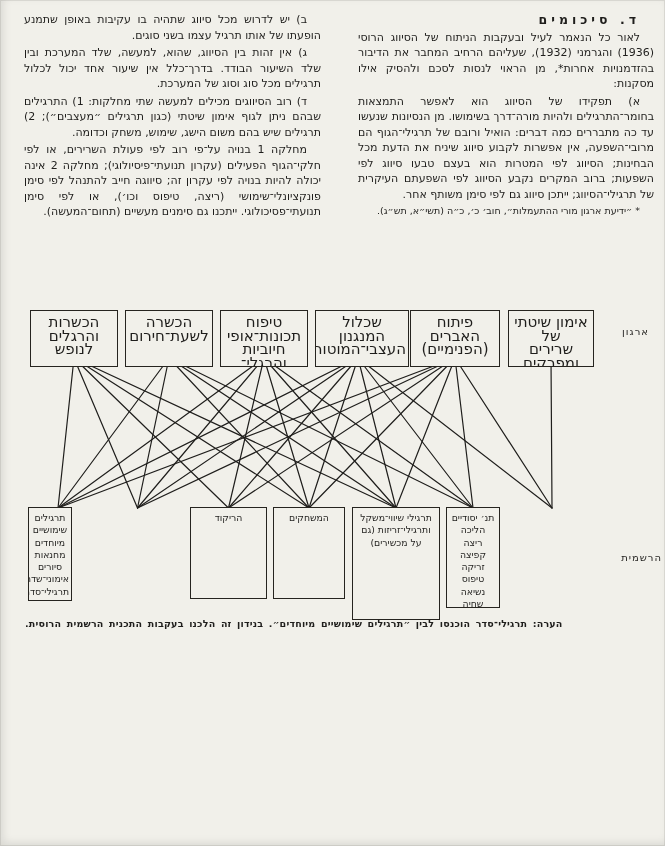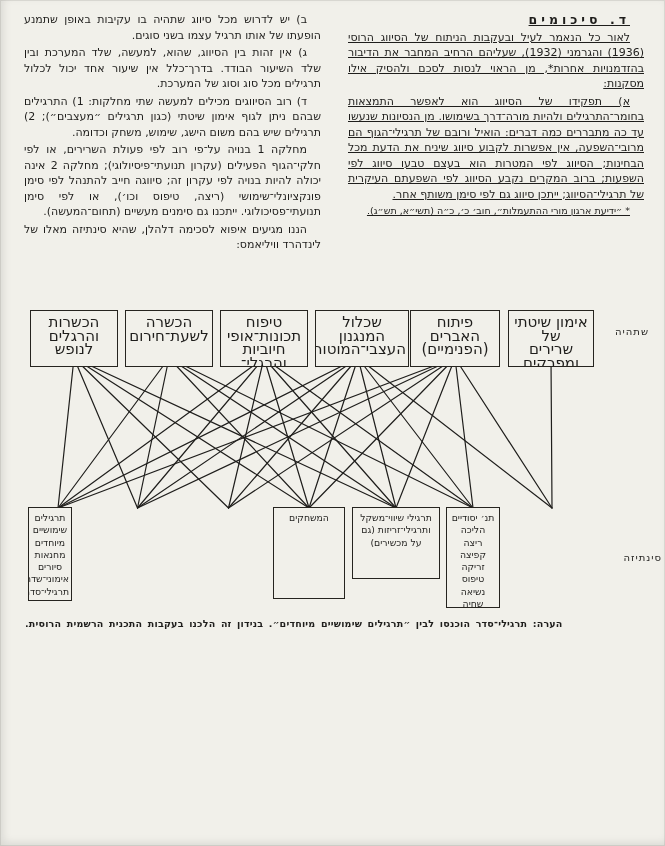--- a/index.html
+++ b/index.html
@@ -5,21 +5,21 @@
   html,body{margin:0;padding:0;background:#c8c7c2;}
   .page{
     position:relative; width:665px; height:846px; margin:0 auto;
     background:#f1f0ea; color:#1f1e1c; overflow:hidden;
     font-family:"DejaVu Sans", sans-serif;
     box-shadow: inset 3px -3px 8px rgba(0,0,0,0.10), inset 0 0 0 1px #dddcd6;
   }
   .col{position:absolute; top:12px; direction:rtl; text-align:justify;
        font-size:11px; line-height:15.5px;}
   .col p{margin:0 0 2px 0; text-indent:14px;}
-  .col-right{left:348px; width:296px;text-decoration:underline;}
+  .col-right{left:358px; width:296px;}
   .col-left{left:24px; width:297px;}
   .title{font-weight:bold; font-size:12.5px; letter-spacing:4px;
          text-indent:0; margin:0 0 9px 0;}
   .footnote{margin-top:16px; font-size:9.5px; text-indent:0; line-height:13px;}
   .diagram{position:absolute; left:0; top:300px; width:665px; height:330px;}
   .edges{position:absolute; left:0; top:0; width:100%; height:100%;}
   .gbox,.mbox{
     position:absolute; box-sizing:border-box; direction:rtl;
     border:1.6px solid #26241f; background:#f1f0ea;
     text-align:center; white-space:pre-line; overflow:hidden;
@@ -45,21 +45,20 @@
     <p>לאור כל הנאמר לעיל ובעקבות הניתוח של הסיווג הרוסי (1936) והגרמני (1932), שעליהם הרחיב המחבר את הדיבור בהזדמנויות אחרות*, מן הראוי לנסות לסכם ולהסיק אילו מסקנות:</p>
     <p>א) תפקידו של הסיווג הוא לאפשר התמצאות בחומר־התרגילים ולהיות מורה־דרך בשימושו. מן הנסיונות שנעשו עד כה מתבררים כמה דברים: הואיל ורובם של תרגילי־הגוף הם מרובי־השפעה, אין אפשרות לקבוע סיווג שיניח את הדעת מכל הבחינות; הסיווג לפי המטרות הוא בעצם טבעו סיווג לפי השפעות; ברוב המקרים נקבע הסיווג לפי השפעתם העיקרית של תרגילי־הסיווג; ייתכן סיווג גם לפי סימן משותף אחר.</p>
     <p class="footnote">* ״ידיעת ארגון מורי ההתעמלות״, חוב׳ כ׳, כ״ה (תשי״א, תש״ג).</p>
   </div>
 
   <div class="col col-left">
     <p>ב) יש לדרוש מכל סיווג שתהיה בו עקיבות באופן שתמנע הופעתו של אותו תרגיל עצמו בשני סוגים.</p>
     <p>ג) אין זהות בין הסיווג, שהוא, למעשה, שלד המערכת ובין שלד השיעור הבודד. בדרך־כלל אין שיעור אחד יכול לכלול תרגילים מכל סוג וסוג של המערכת.</p>
     <p>ד) רוב הסיווגים מכילים למעשה שתי מחלקות: 1) התרגילים שבהם ניתן לגוף אימון שיטתי (כגון תרגילים ״מעצבים״); 2) תרגילים שיש בהם משום הישג, שימוש, משחק וכדומה.</p>
     <p>מחלקה 1 בנויה על־פי רוב לפי פעולת השרירים, או לפי חלקי־הגוף הפעילים (עקרון תנועתי־פיסיולוגי); מחלקה 2 אינה יכולה להיות בנויה לפי עקרון זה; סיווגה חייב להתנהל לפי סימן פונקציונלי־שימושי (ריצה, טיפוס וכו׳), או לפי סימן תנועתי־פסיכולוגי. ייתכנו גם סימנים מעשיים (תחום־המעשה).</p>
-    <p>הננו מגיעים איפוא לסכימה דלהלן, שהיא סינתיזה מאלו של לינדהרד וויליאמס:</p>
   </div>
 
   <div class="diagram">
     <svg class="edges" viewBox="0 0 665 330">
         <line x1="551" y1="58" x2="552" y2="208" stroke="#1f1e1c" stroke-width="1.2" stroke-linecap="round"></line>
         <line x1="455" y1="58" x2="552" y2="208" stroke="#1f1e1c" stroke-width="1.2" stroke-linecap="round"></line>
         <line x1="455" y1="58" x2="473" y2="208" stroke="#1f1e1c" stroke-width="1.2" stroke-linecap="round"></line>
         <line x1="455" y1="58" x2="396" y2="208" stroke="#1f1e1c" stroke-width="1.2" stroke-linecap="round"></line>
         <line x1="455" y1="58" x2="309" y2="208" stroke="#1f1e1c" stroke-width="1.2" stroke-linecap="round"></line>
         <line x1="455" y1="58" x2="228.5" y2="208" stroke="#1f1e1c" stroke-width="1.2" stroke-linecap="round"></line>
@@ -96,40 +95,41 @@
 (הפנימיים)</div>
     <div class="gbox" style="left:315px;width:94px">שכלול המנגנון
 העצבי־המוטורי</div>
     <div class="gbox" style="left:220px;width:88px">טיפוח תכונות־אופי
 חיוביות והרגלי־
 התנהגות מתוקנים</div>
     <div class="gbox" style="left:125px;width:88px">הכשרה לשעת־חירום</div>
     <div class="gbox" style="left:30px;width:88px">הכשרות והרגלים
 לנופש</div>
 
-    <div class="side-label goals-label">שתהיה</div>
+    <div class="side-label goals-label">ארגון</div>
 
     <div class="mbox" style="left:446px;width:54px;height:101px">תנ׳ יסודיים
 הליכה
 ריצה
 קפיצה
 זריקה
 טיפוס
 נשיאה
 שחיה</div>
-    <div class="mbox" style="left:352px;width:88px;height:72px">תרגילי שיווי־משקל
+    <div class="mbox" style="left:352px;width:88px;height:113px">תרגילי שיווי־משקל
 ותרגילי־זריזות (גם
 על מכשירים)</div>
     <div class="mbox" style="left:273px;width:72px;height:92px">המשחקים</div>
+    <div class="mbox" style="left:190px;width:77px;height:92px">הריקוד</div>
     <div class="mbox" style="left:28px;width:44px;height:94px">תרגילים
 שימושיים
 מיוחדים
 מחנאות
 סיורים
 אימוני־שדה
 תרגילי־סדר</div>
 
-    <div class="side-label means-label">סינתיזה</div>
+    <div class="side-label means-label">הרשמית</div>
   </div>
 
   <div class="diagram-note">הערה: תרגילי־סדר הוכנסו לבין ״תרגילים שימושיים מיוחדים״. בנידון זה הלכנו בעקבות התכנית הרשמית הרוסית.</div>
 
 </div>
 
 </body></html>

